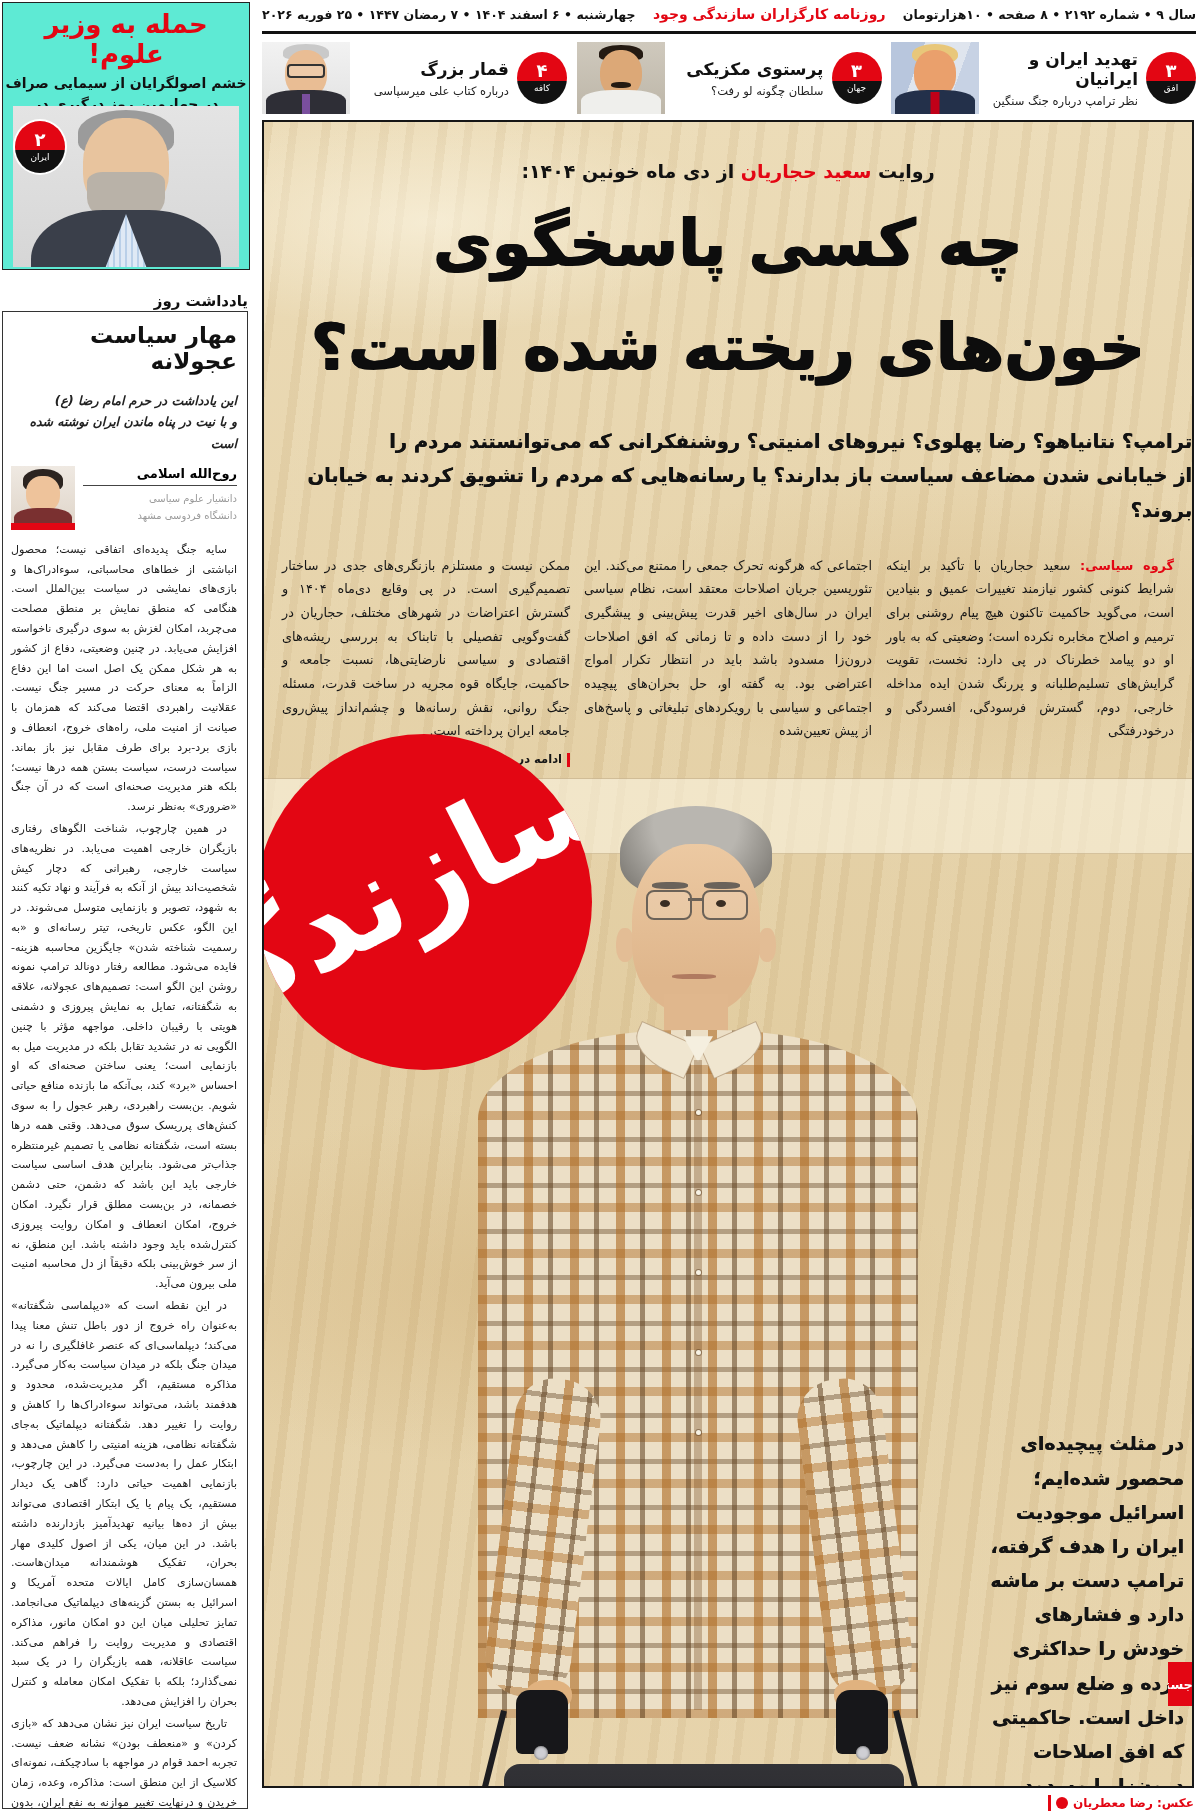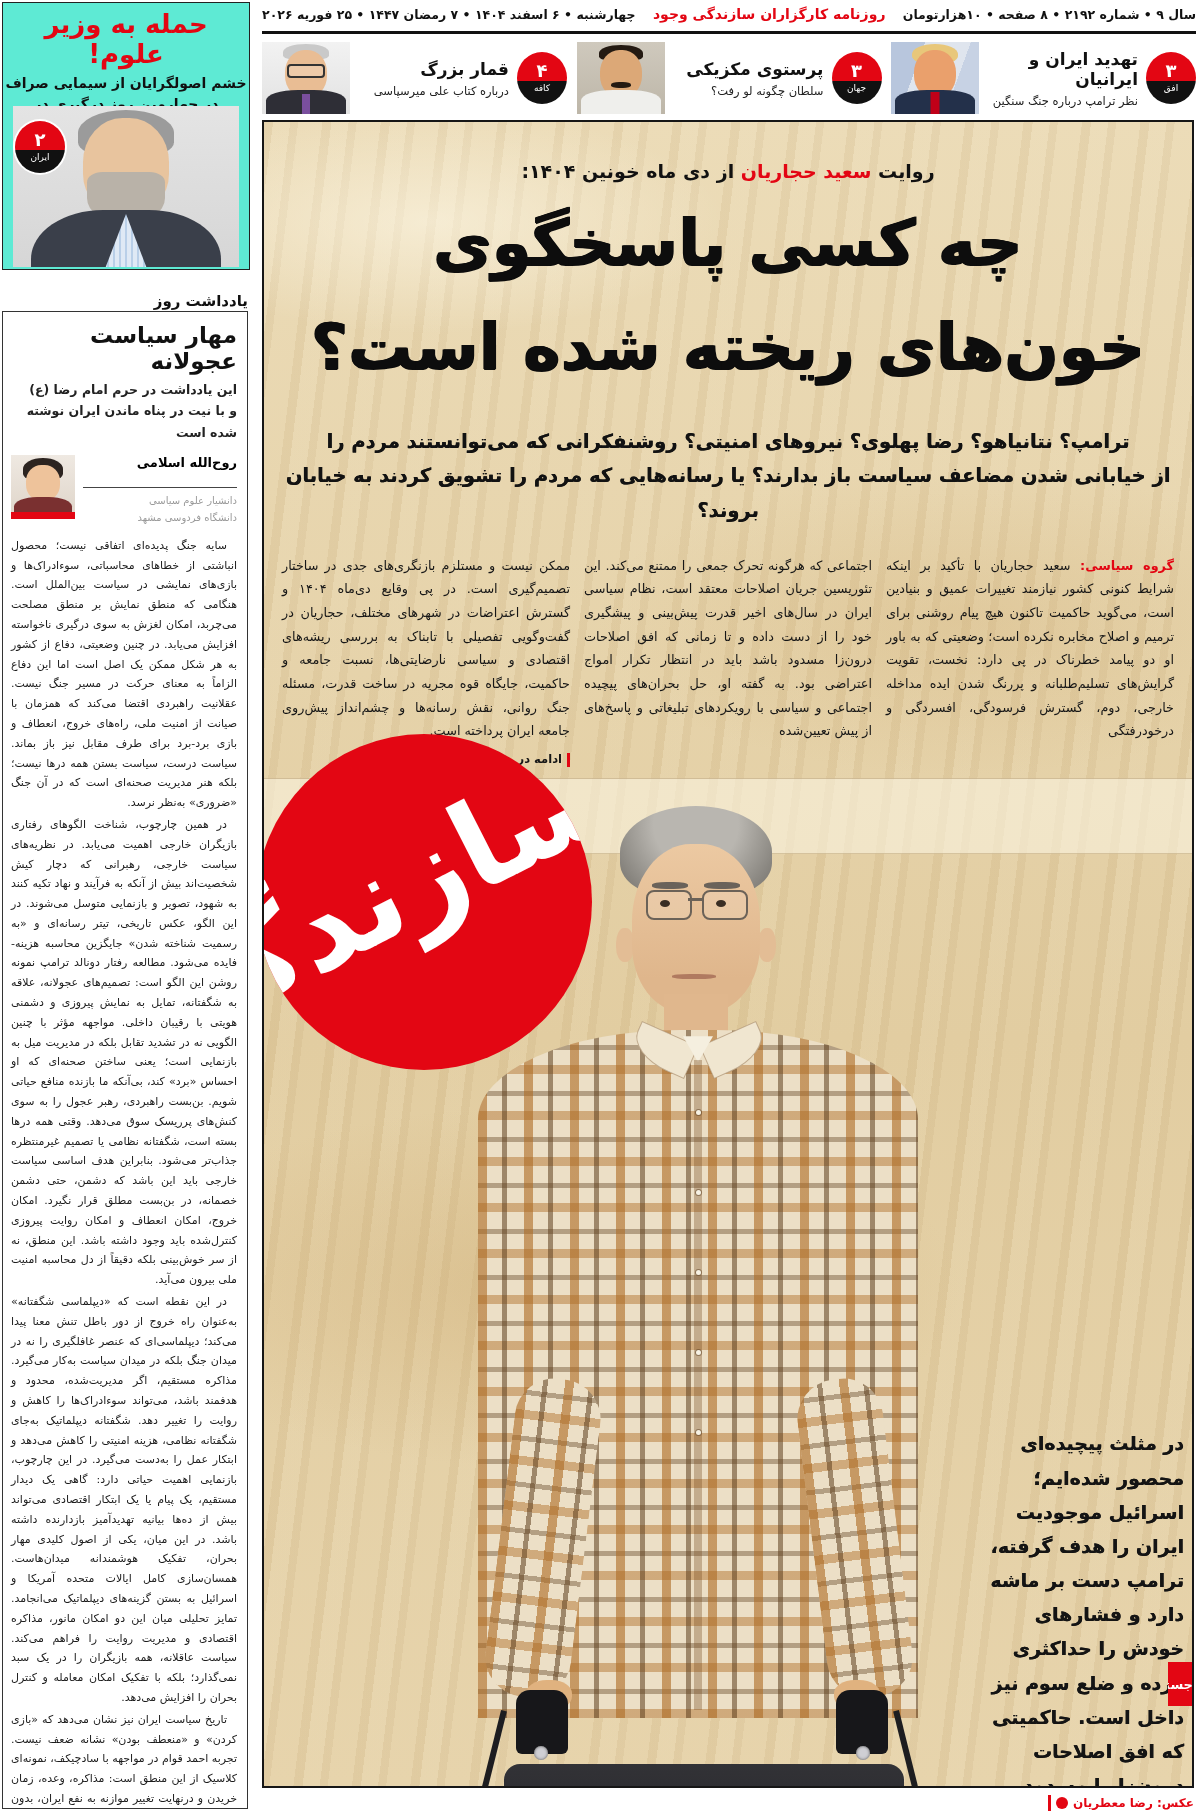--- a/index.html
+++ b/index.html
@@ -22,29 +22,29 @@
   .badge{width:50px;height:52px;border-radius:50%;overflow:hidden;box-shadow:0 0 0 2px #fff;flex:none;}
   .badge .num{height:55%;background:#e30613;color:#fff;font-weight:bold;font-size:18px;display:flex;align-items:flex-end;justify-content:center;}
   .badge .sec{height:45%;background:#111;color:#fff;font-size:9px;display:flex;align-items:flex-start;justify-content:center;padding-top:2px;}
   #lead-badge{position:absolute;left:12px;top:118px;z-index:3;}
   
   #note-header{position:absolute;left:2px;top:292px;width:246px;text-align:right;font-weight:bold;font-size:15px;color:#111;}
   #note-header .red-bar{margin-top:3px;margin-right:auto;margin-left:0;height:9px;width:130px;background:#e30613;}
   #note-box{position:absolute;left:2px;top:311px;width:246px;height:1498px;border:1px solid #333;box-sizing:border-box;
     padding:10px 10px 6px 8px;overflow:hidden;background:#fff;}
   .note-title{font-weight:bold;font-size:23px;color:#111;text-align:right;letter-spacing:-1px;}
-  .note-sub{font-weight:bold;font-size:12.5px;color:#222;text-align:right;line-height:1.7;margin-top:5px;}
+  .note-sub{font-weight:bold;font-size:12.5px;color:#222;text-align:right;line-height:1.7;margin-top:16px;font-style:italic;}
   .author-row{display:flex;flex-direction:row;align-items:flex-start;margin-top:12px;gap:8px;}
   .author-photo{width:64px;height:64px;background:linear-gradient(#efe9e2,#ded4c8);position:relative;overflow:hidden;flex:none;order:2;}
   .ap-hair{position:absolute;left:50%;top:3px;transform:translateX(-50%);width:40px;height:22px;background:#2c2420;border-radius:50% 50% 30% 30%;}
   .ap-face{position:absolute;left:50%;top:10px;transform:translateX(-50%);width:34px;height:36px;background:#eec39b;border-radius:45%;}
   .ap-shirt{position:absolute;left:50%;top:42px;transform:translateX(-50%);width:58px;height:24px;background:#7a3030;border-radius:40% 40% 0 0;}
   .author-red-bar{height:7px;background:#e30613;margin-top:2px;}
   .author-meta{flex:1;order:1;text-align:right;}
-  .author-name{font-weight:bold;font-size:13px;border-bottom:1px solid #444;padding-bottom:17px;}
+  .author-name{font-weight:bold;font-size:13px;border-bottom:1px solid #444;padding-bottom:4px;}
   .author-role{color:#9a9a9a;font-size:10px;line-height:1.7;margin-top:4px;}
   .note-body{margin-top:10px;font-size:11px;line-height:1.8;text-align:justify;color:#1c1c1c;}
   .note-body p{margin:0 0 2px 0;text-indent:10px;}
   .continue{display:flex;align-items:center;gap:5px;font-weight:bold;font-size:11.5px;margin-top:6px;}
   .continue .tick{width:3px;height:14px;background:#e30613;}
   
   #teasers{position:absolute;left:262px;top:40px;width:934px;height:76px;display:flex;direction:rtl;justify-content:space-between;}
   .teaser{display:flex;direction:rtl;align-items:center;gap:8px;width:305px;}
   .teaser .txt{text-align:right;flex:1;}
   .teaser .t-title{font-weight:bold;font-size:17px;color:#111;}
@@ -76,21 +76,21 @@
     background:
       radial-gradient(420px 160px at 18% 6%,rgba(255,250,235,.55),transparent 70%),
       radial-gradient(520px 220px at 75% 30%,rgba(201,164,103,.25),transparent 70%),
       radial-gradient(600px 260px at 30% 70%,rgba(196,158,96,.3),transparent 70%),
       repeating-linear-gradient(97deg,rgba(164,126,66,.10) 0 9px,rgba(240,228,198,.12) 9px 26px,rgba(150,112,56,.08) 26px 34px,transparent 34px 58px),
       linear-gradient(#ecdcb8,#e2cda1 55%,#e7d4ac);}
   .kicker{margin-top:38px;text-align:center;font-size:19px;font-weight:bold;color:#111;}
   .kicker .red{color:#e30613;}
   .headline{text-align:center;font-weight:bold;color:#0d0d0d;font-size:64px;line-height:1.62;letter-spacing:-2px;margin-top:10px;
     text-shadow:0.8px 0 #0d0d0d,-0.8px 0 #0d0d0d,0 0.6px #0d0d0d;}
-  .subhead{text-align:center;font-weight:bold;font-size:19.5px;line-height:1.75;color:#121212;margin-top:26px;
+  .subhead{font-weight:bold;font-size:19.5px;line-height:1.75;color:#121212;margin-top:26px;
     text-shadow:0.3px 0 #121212;}
   #intro-cols{display:flex;direction:rtl;gap:14px;margin:26px 18px 0 18px;}
   .icol{flex:1;font-size:12.8px;line-height:1.85;text-align:justify;color:#161616;}
   .icol .red{color:#e30613;font-weight:bold;}
   .icol .continue{justify-content:flex-start;}
   
   #photo-area{position:relative;margin-top:8px;height:1120px;}
   .band{position:absolute;top:0;left:0;right:0;height:74px;background:rgba(250,243,224,.6);
     border-top:1px solid rgba(150,115,60,.35);border-bottom:1px solid rgba(150,115,60,.3);}
   

